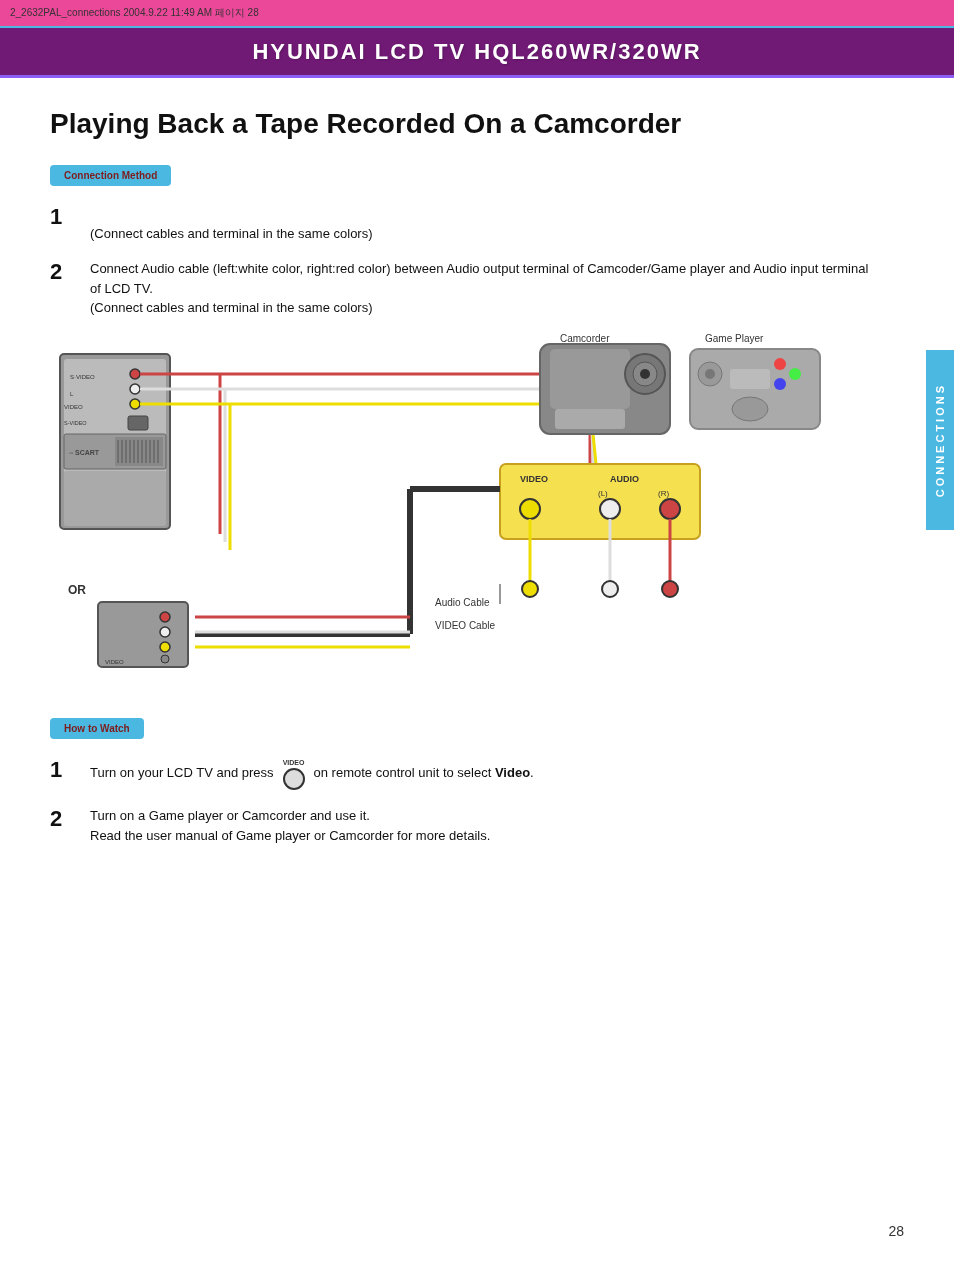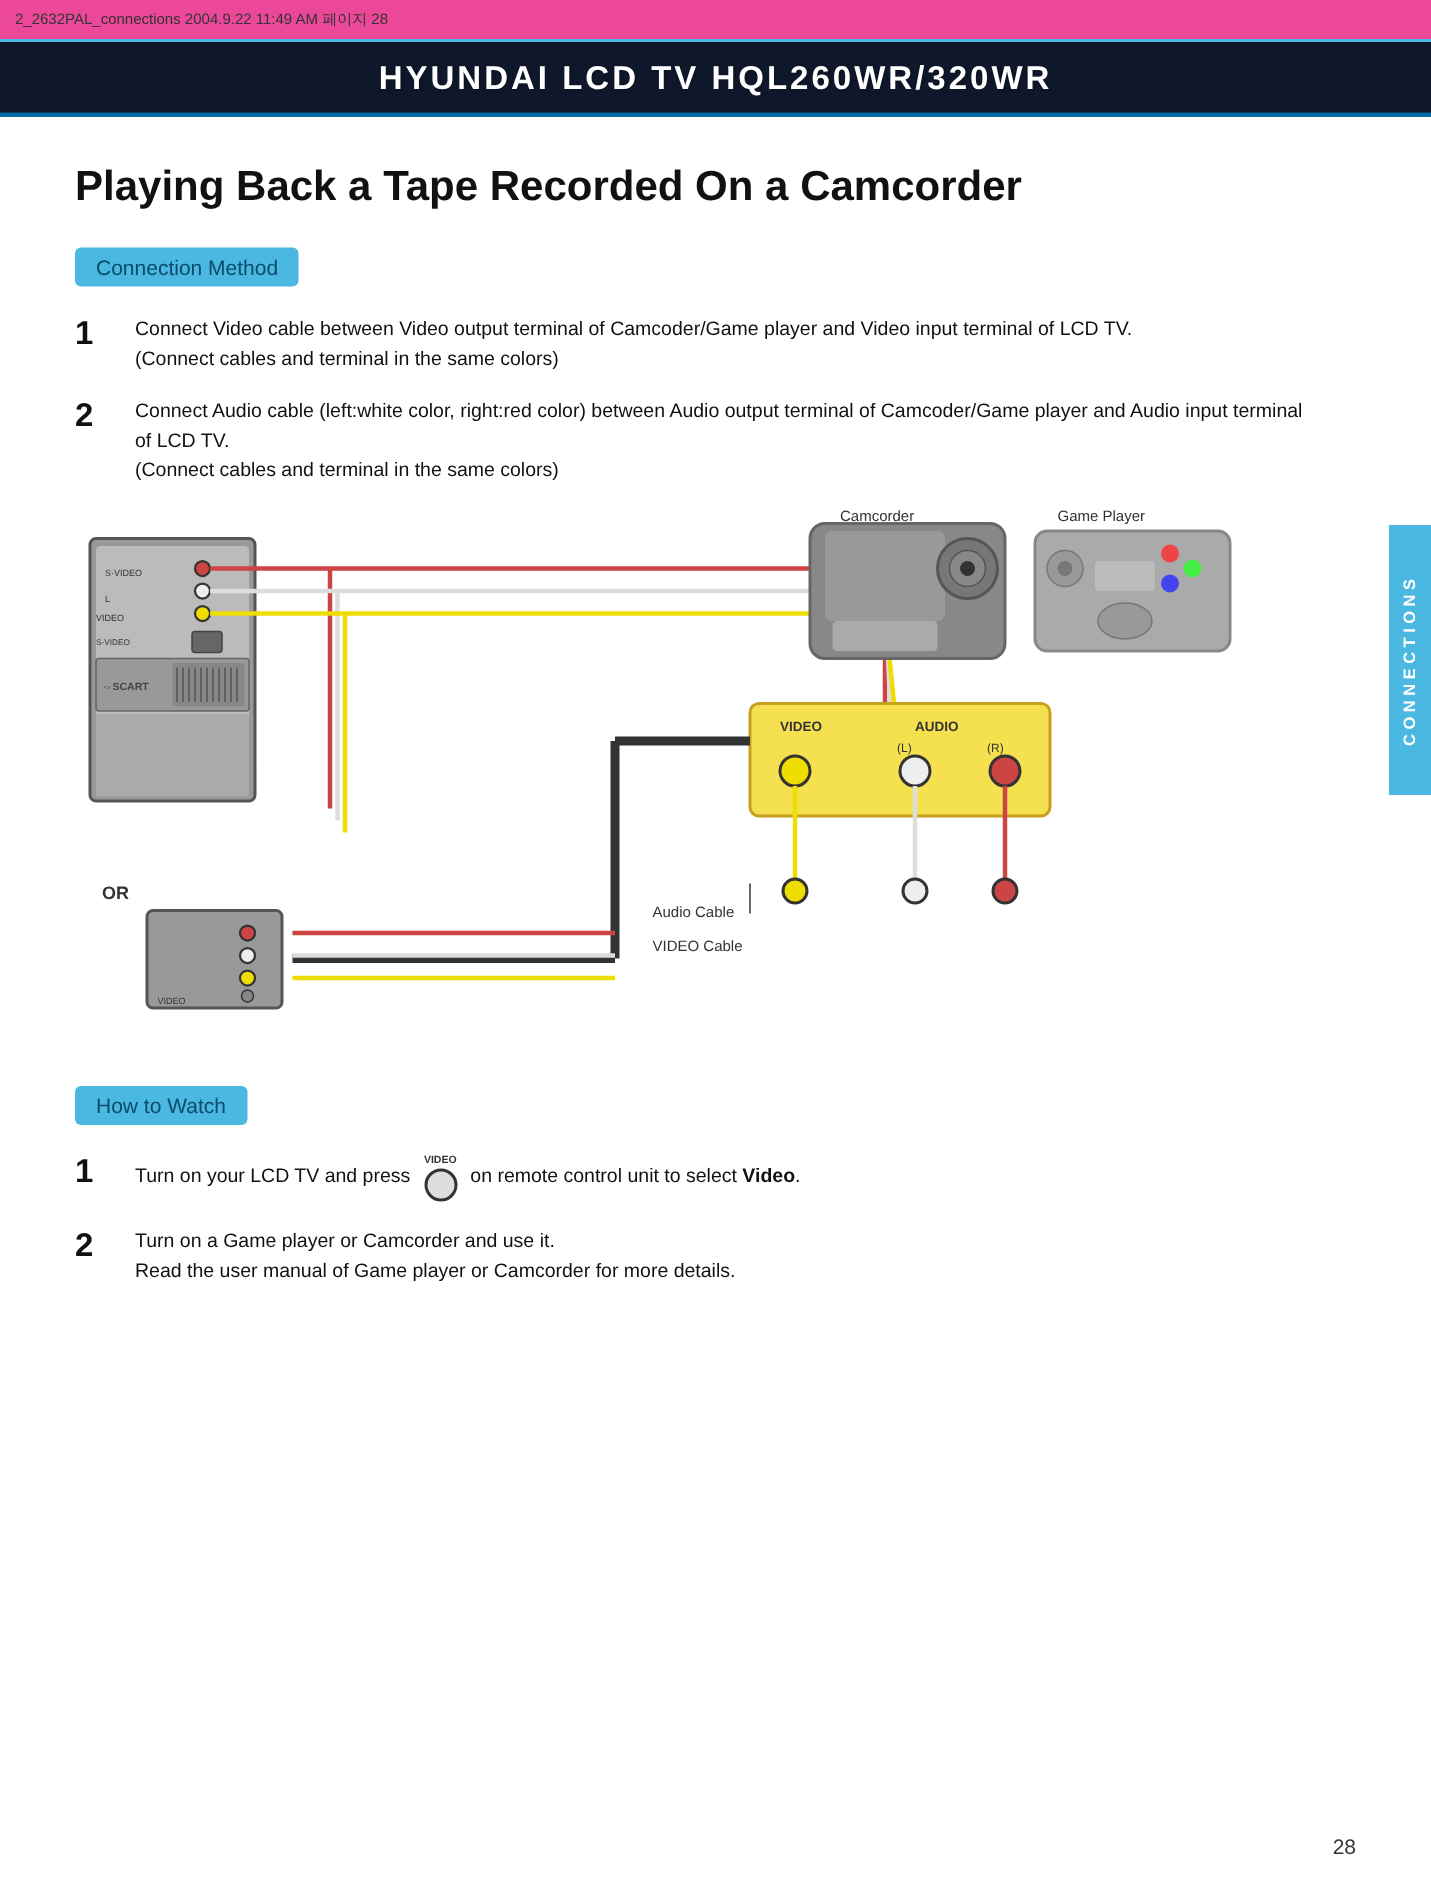--- a/index.html
+++ b/index.html
@@ -19,26 +19,26 @@
       display: flex;
       align-items: center;
       padding: 0 10px;
       font-size: 10px;
       color: #333;
       border-bottom: 2px solid #4ab8e0;
     }
 
     
     .brand-bar {
-      background: #0f172a;
+      background: #701a75;
       height: 50px;
       display: flex;
       align-items: center;
       justify-content: center;
-      border-bottom: 3px solid #0369a1;
+      border-bottom: 3px solid #8b5cf6;
     }
     .brand-bar h1 {
       font-size: 22px;
       font-weight: bold;
       color: #fff;
       letter-spacing: 2px;
       text-shadow: 1px 1px 2px rgba(0,0,0,0.2);
     }
 
     
@@ -76,23 +76,23 @@
       font-weight: bold;
       color: #111;
       margin-bottom: 25px;
       font-family: Arial Black, Arial, sans-serif;
     }
 
     
     .section-badge {
       display: inline-block;
       background: #4ab8e0;
-      color: #0c4a6e;
-      font-size: 14px;
-      font-weight: normal;
+      color: #7f1d1d;
+      font-size: 10px;
+      font-weight: bold;
       padding: 5px 14px;
       border-radius: 4px;
       margin-bottom: 18px;
     }
 
     
     .step {
       display: flex;
       margin-bottom: 16px;
       align-items: flex-start;
@@ -197,21 +197,21 @@
 
   <div class="page-title">Playing Back a Tape Recorded On a Camcorder</div>
 
   <div>
     <div class="section-badge">Connection Method</div>
 
     
     <div class="step">
       <div class="step-num">1</div>
       <div class="step-text">
-        <span>Connect Video cable between Video output terminal of Camcoder/Game player and Video input terminal of LCD TV.</span><br>
+        <br>
         <span>(Connect cables and terminal in the same colors)</span>
       </div>
     </div>
 
     
     <div class="step">
       <div class="step-num">2</div>
       <div class="step-text">
         <span>Connect Audio cable (left:white color, right:red color) between Audio output terminal of Camcoder/Game player and Audio input terminal of LCD TV.</span><br>
         <span>(Connect cables and terminal in the same colors)</span>

